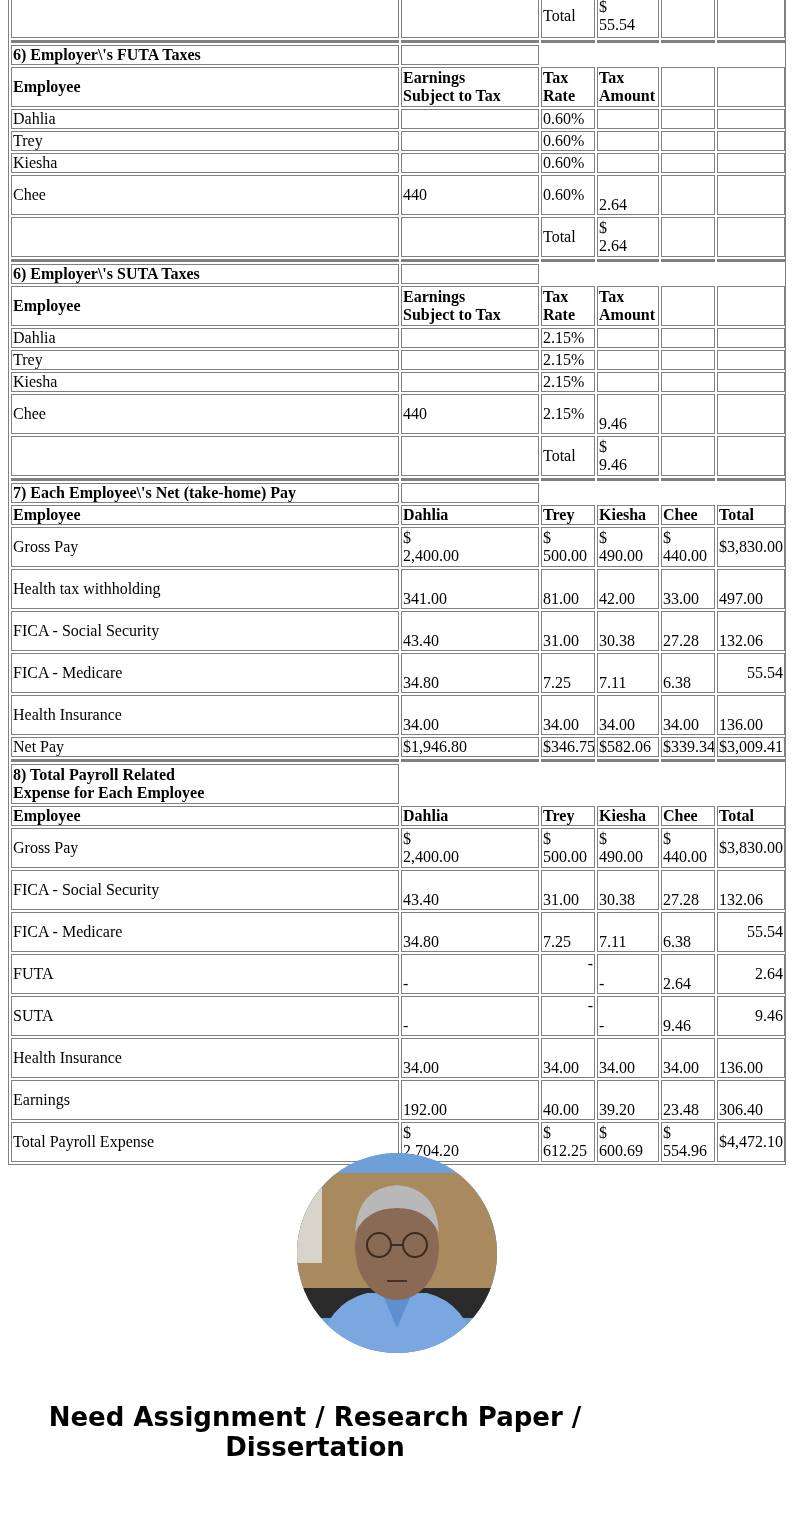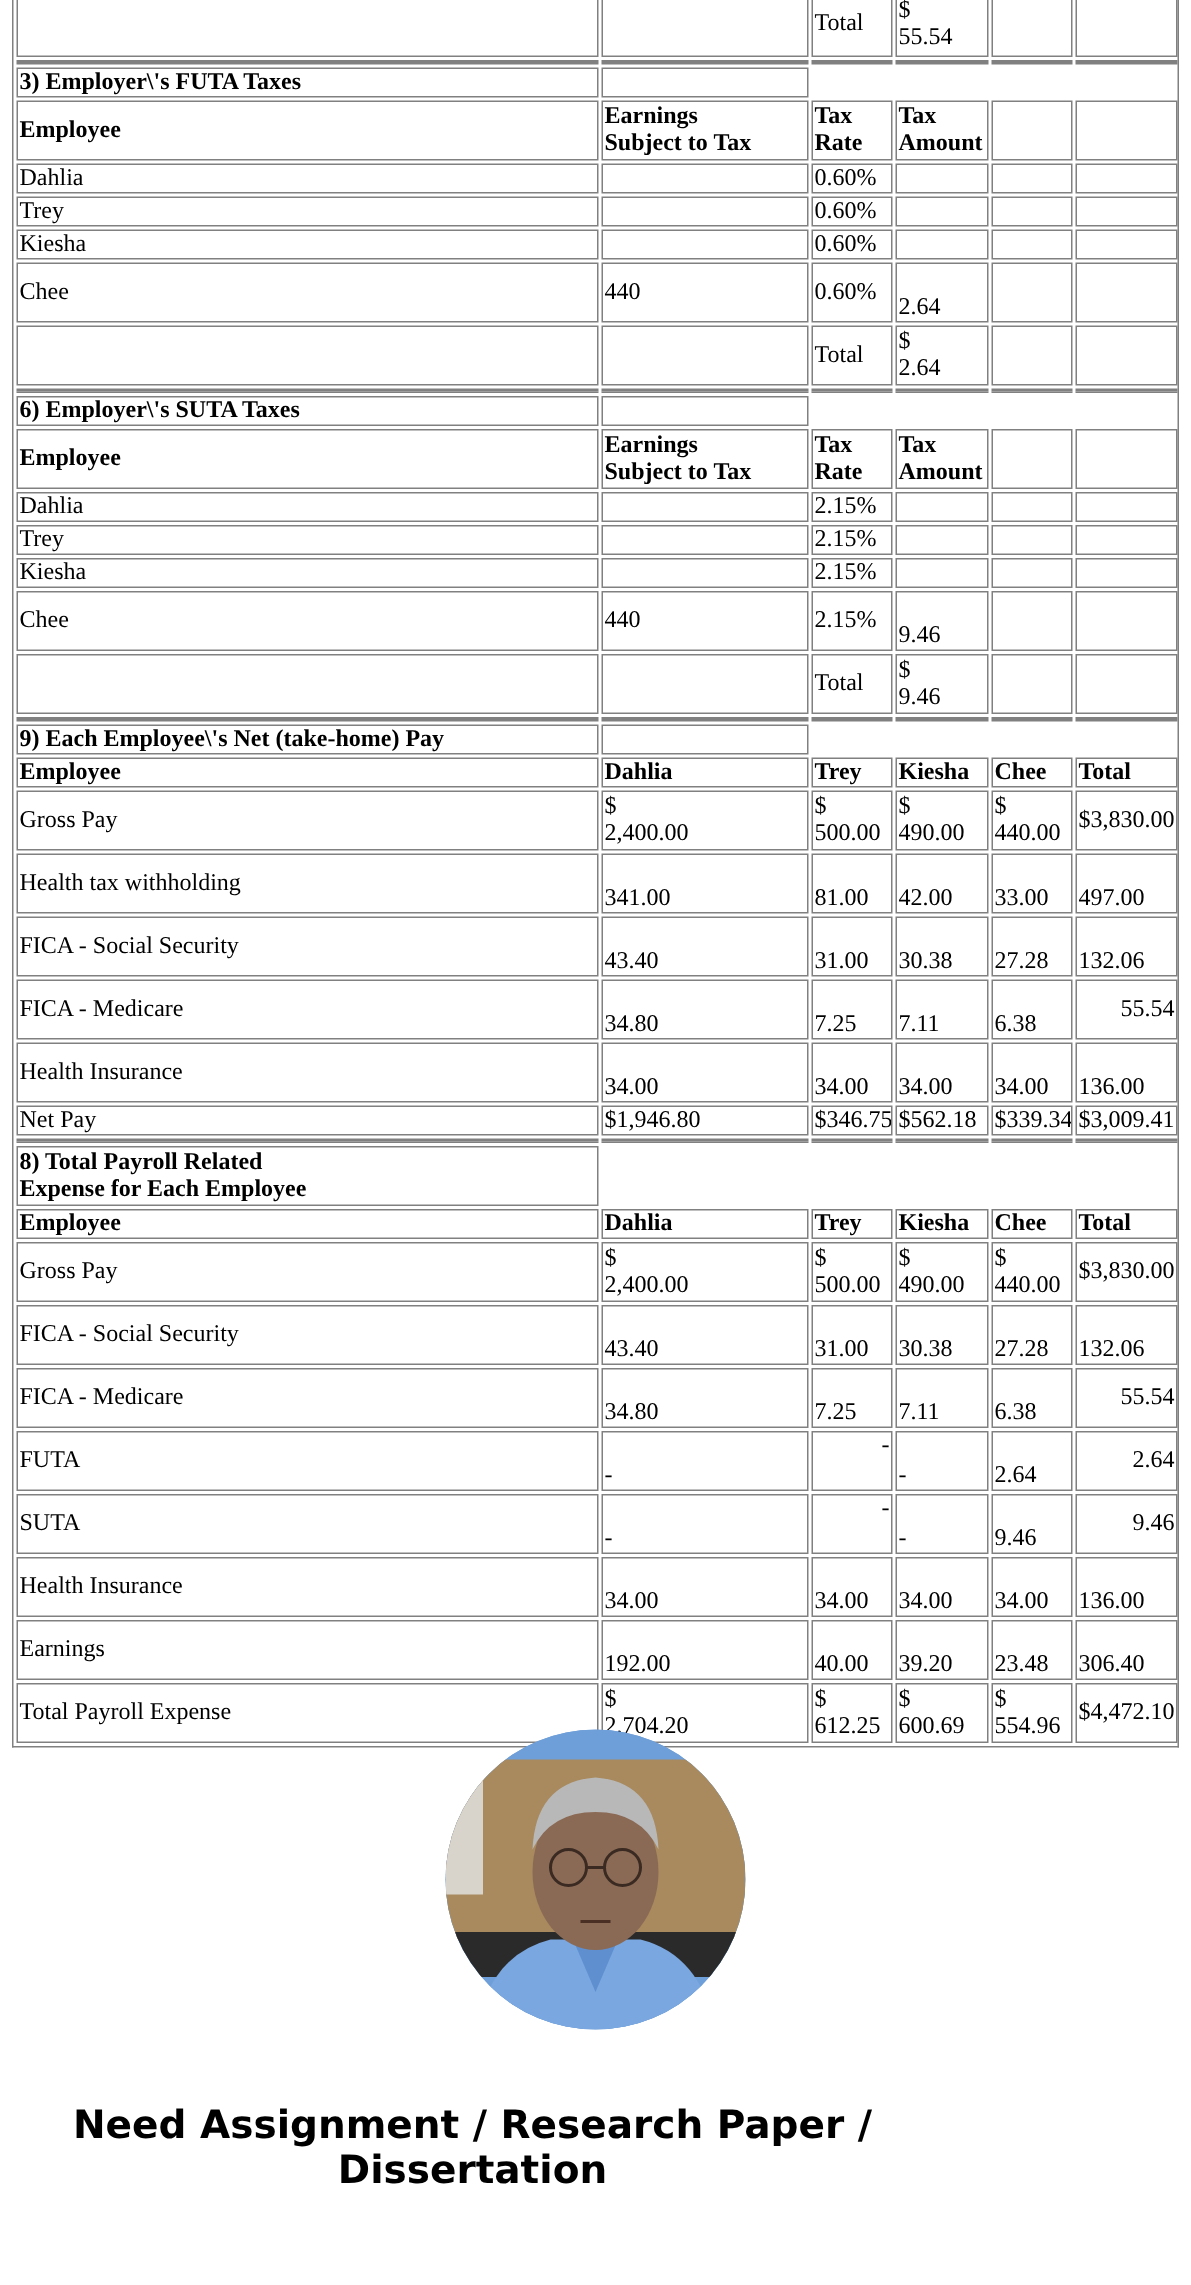--- a/index.html
+++ b/index.html
@@ -48,21 +48,21 @@
   <tr class="sep">
           <td></td>
           <td></td>
           <td></td>
           <td></td>
           <td></td>
           <td></td>
         </tr>
 
   <tr class="h1">
-    <td class="b">3) Employer\'s FUTA Taxes</td>
+    <td class="b">6) Employer\'s FUTA Taxes</td>
     <td></td>
     <td class="nb" colspan="4"></td>
   </tr>
   <tr class="h2">
     <td class="b">Employee</td>
     <td class="b">
             <span class="stack">Earnings</span>
             <span class="stack">Subject to Tax</span>
           </td>
     <td class="b">
@@ -196,21 +196,21 @@
   <tr class="sep">
           <td></td>
           <td></td>
           <td></td>
           <td></td>
           <td></td>
           <td></td>
         </tr>
 
   <tr class="h1">
-    <td class="b">9) Each Employee\'s Net (take-home) Pay</td>
+    <td class="b">7) Each Employee\'s Net (take-home) Pay</td>
     <td></td>
     <td class="nb" colspan="4"></td>
   </tr>
   <tr class="h1">
     <td class="b">Employee</td>
     <td class="b">Dahlia</td>
     <td class="b">Trey</td>
     <td class="b">Kiesha</td>
     <td class="b">Chee</td>
     <td class="b">Total</td>
@@ -264,21 +264,21 @@
           <td class="vb">34.00</td>
           <td class="vb">34.00</td>
           <td class="vb">34.00</td>
           <td class="vb">34.00</td>
           <td class="vb">136.00</td>
   </tr>
   <tr class="h1">
     <td>Net Pay</td>
           <td>$1,946.80</td>
           <td>$346.75</td>
-          <td>$562.18</td>
+          <td>$582.06</td>
           <td>$339.34</td>
           <td>$3,009.41</td>
   </tr>
   <tr class="sep">
           <td></td>
           <td></td>
           <td></td>
           <td></td>
           <td></td>
           <td></td>

